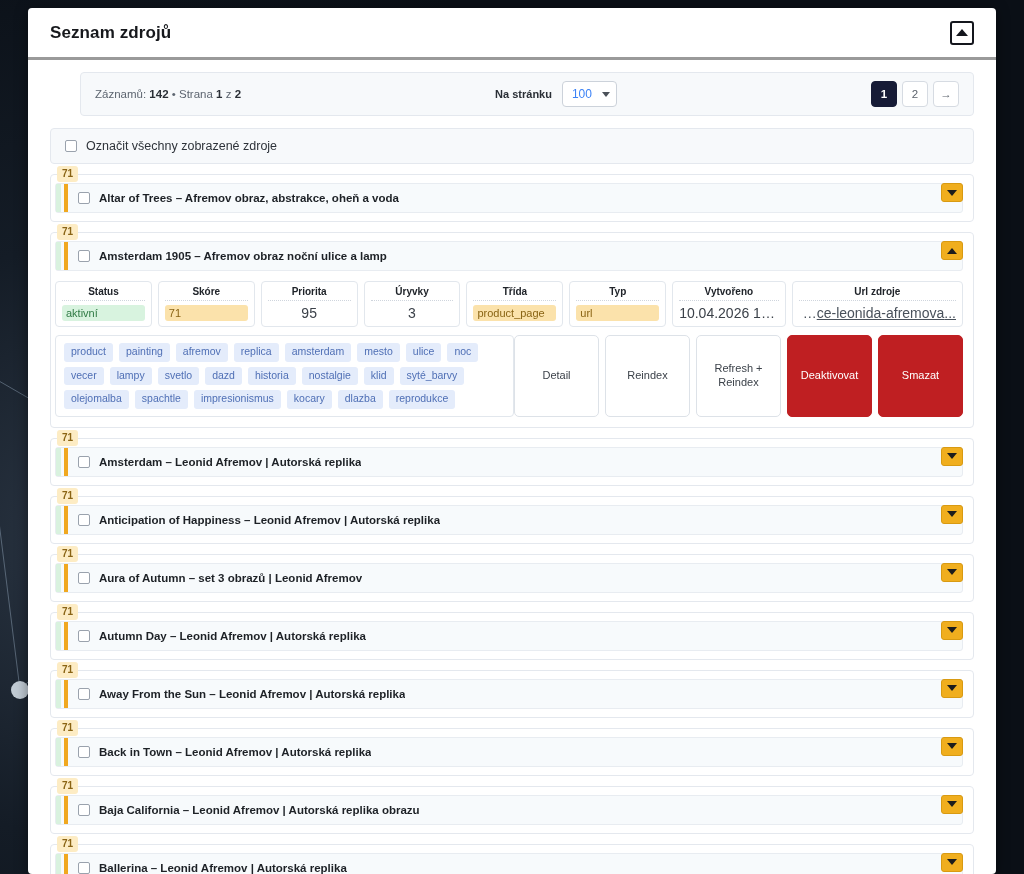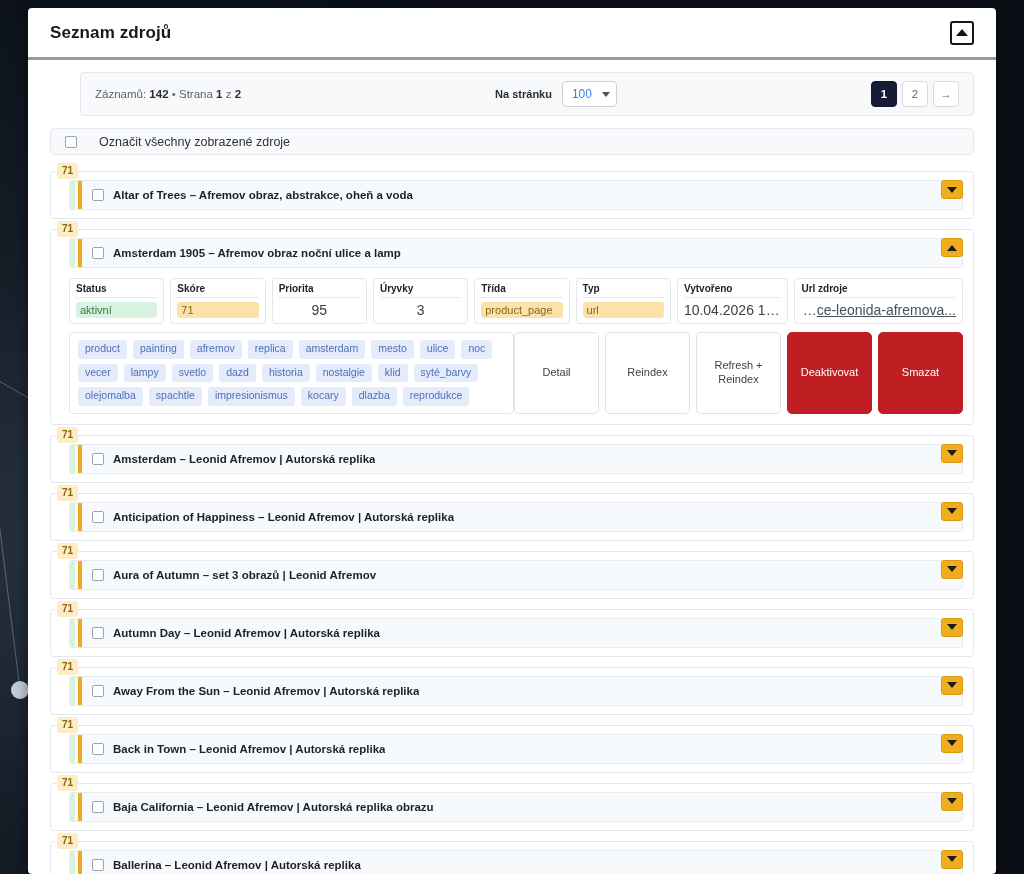--- a/index.html
+++ b/index.html
@@ -127,43 +127,43 @@
     cursor: pointer;
     padding: 0 6px;
   }
   .pg.active { background: #161b36; border-color: #161b36; color: #fff; font-weight: bold; }
 
   
   .selectall {
     background: #f7f9fb;
     border: 1px solid #e4e8ee;
     border-radius: 4px;
-    height: 27px;
-    display: flex; align-items: center; gap: 22px;
+    height: 36px;
+    display: flex; align-items: center; gap: 9px;
     padding: 0 14px;
-    margin-bottom: 16px;
+    margin-bottom: 10px;
     font-size: 12.5px; color: #2e333a;
   }
   .cb {
     width: 12px; height: 12px;
     border: 1px solid #9aa2ad;
     border-radius: 2px;
     background: #fff;
     cursor: pointer;
     flex: none;
   }
 
   
   .row-outer {
     position: relative;
     border: 1px solid #e4e8ee;
     border-radius: 4px;
     background: #fff;
     margin-bottom: 10px;
-    padding: 8px 10px 8px 18px;
+    padding: 8px 10px 8px 4px;
   }
   .row-outer.expanded { padding-bottom: 10px; }
 
   .score-badge {
     position: absolute;
     left: 6px; top: -9px;
     background: #fdecc4;
     color: #8a6414;
     font-size: 10px; font-weight: bold;
     padding: 1px 5px 2px 5px;
@@ -221,21 +221,21 @@
     border: 1px solid #e2e7ed;
     border-radius: 4px;
     background: #fff;
     padding: 4px 6px 5px 6px;
   }
   .field.url { flex: 1.9 1 0; }
   .field.created { flex: 1.2 1 0; }
   .field-label {
     font-size: 10px; font-weight: bold; color: #20242a;
     border-bottom: 1px dotted #cfd5dd;
-    padding-bottom: 3px; margin-bottom: 4px;
+    padding-bottom: 3px; margin-bottom: 4px; text-align: center;
   }
   .field-val {
     font-size: 14px; color: #3b4149;
     text-align: center;
     white-space: nowrap; overflow: hidden; text-overflow: ellipsis;
   }
   .pill {
     display: block;
     border-radius: 3px;
     padding: 2px 4px;

